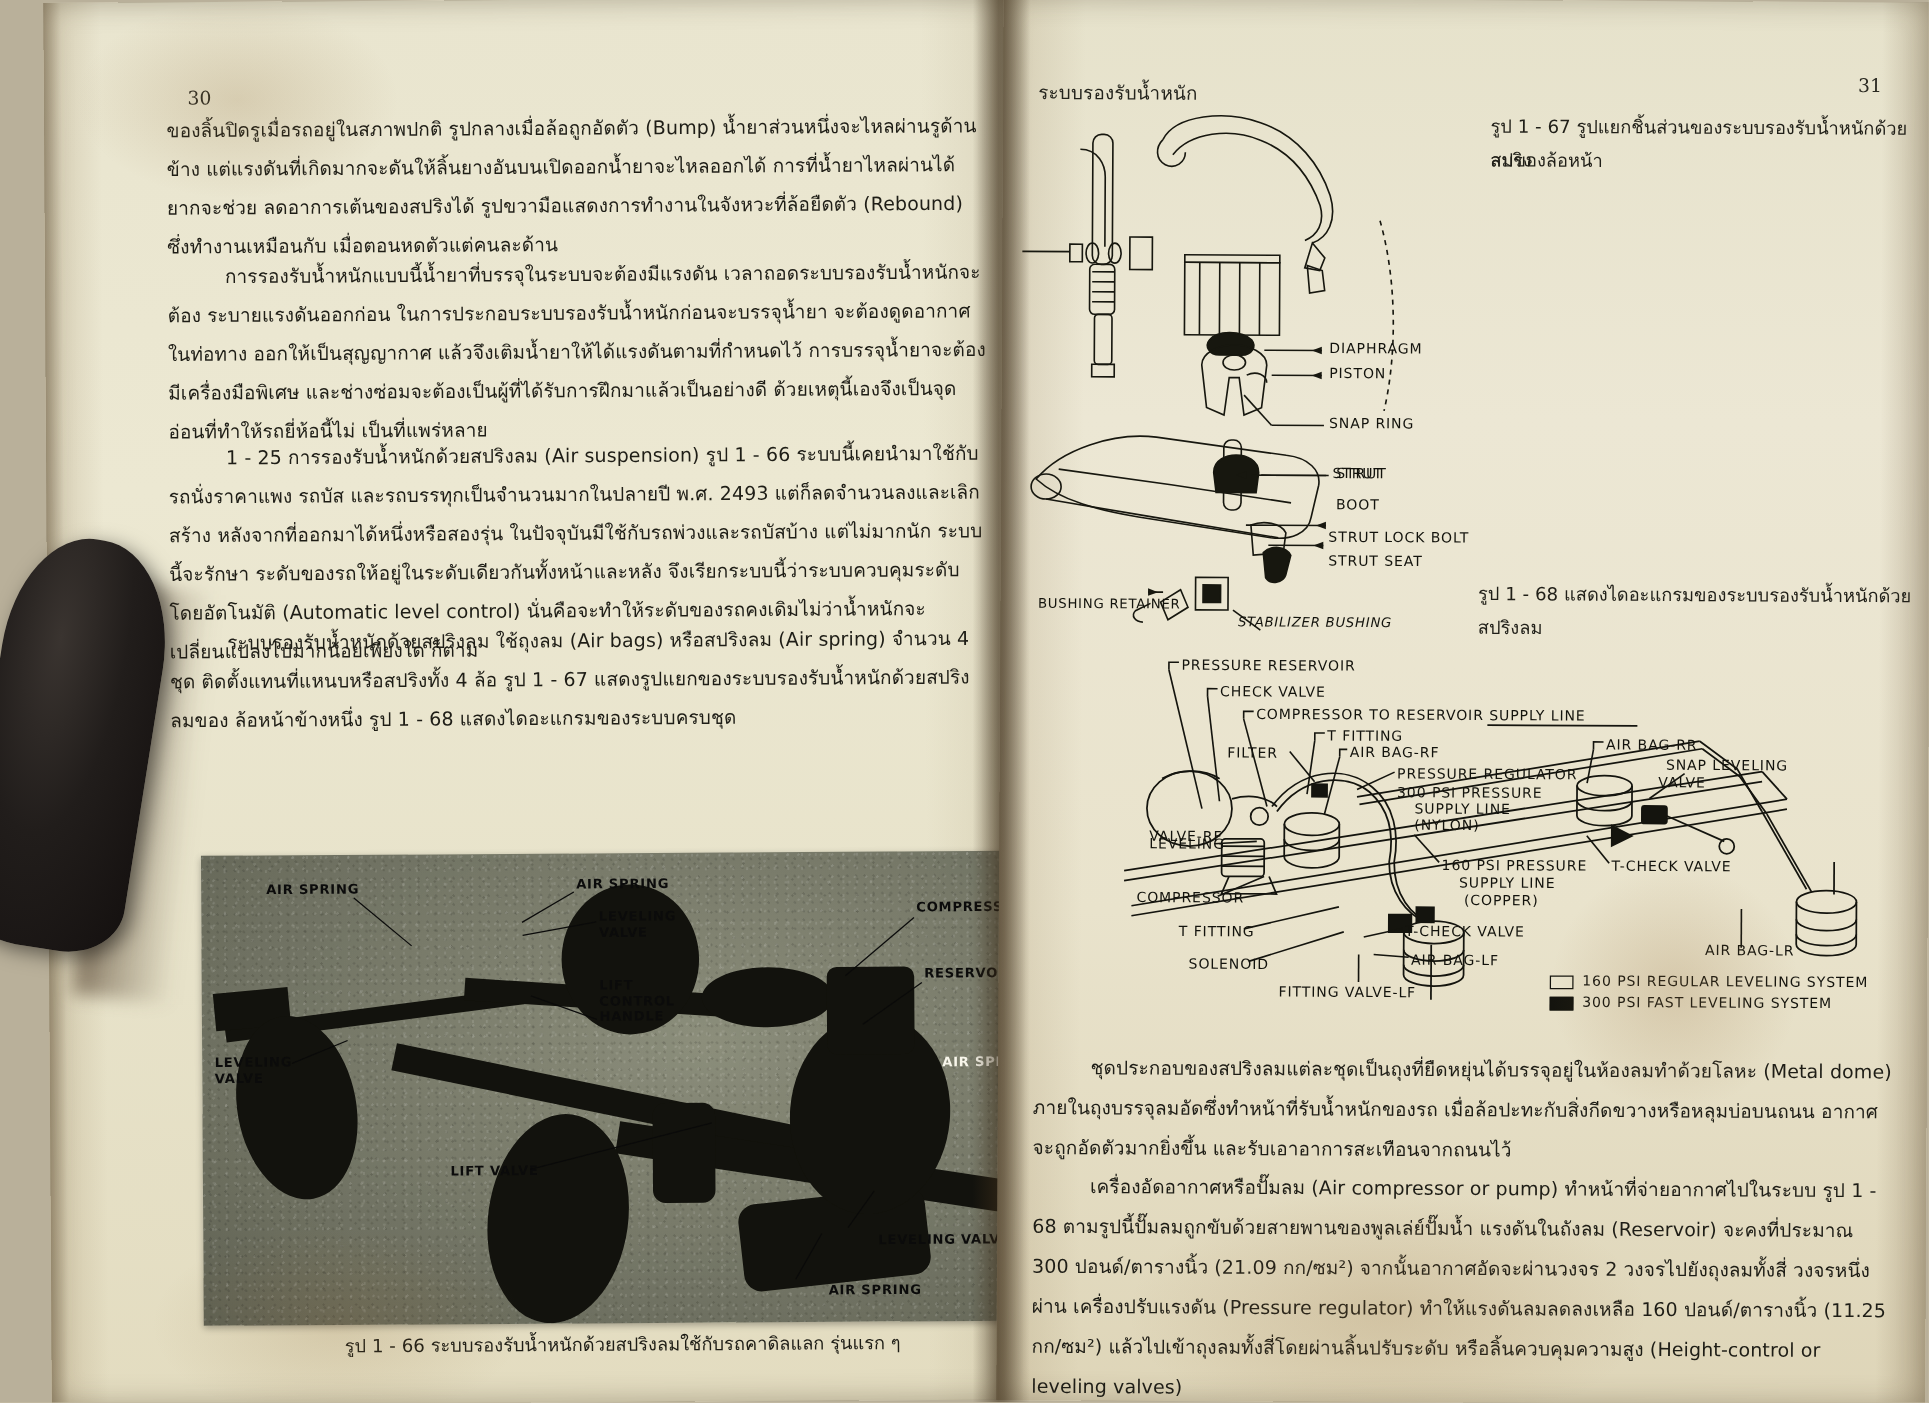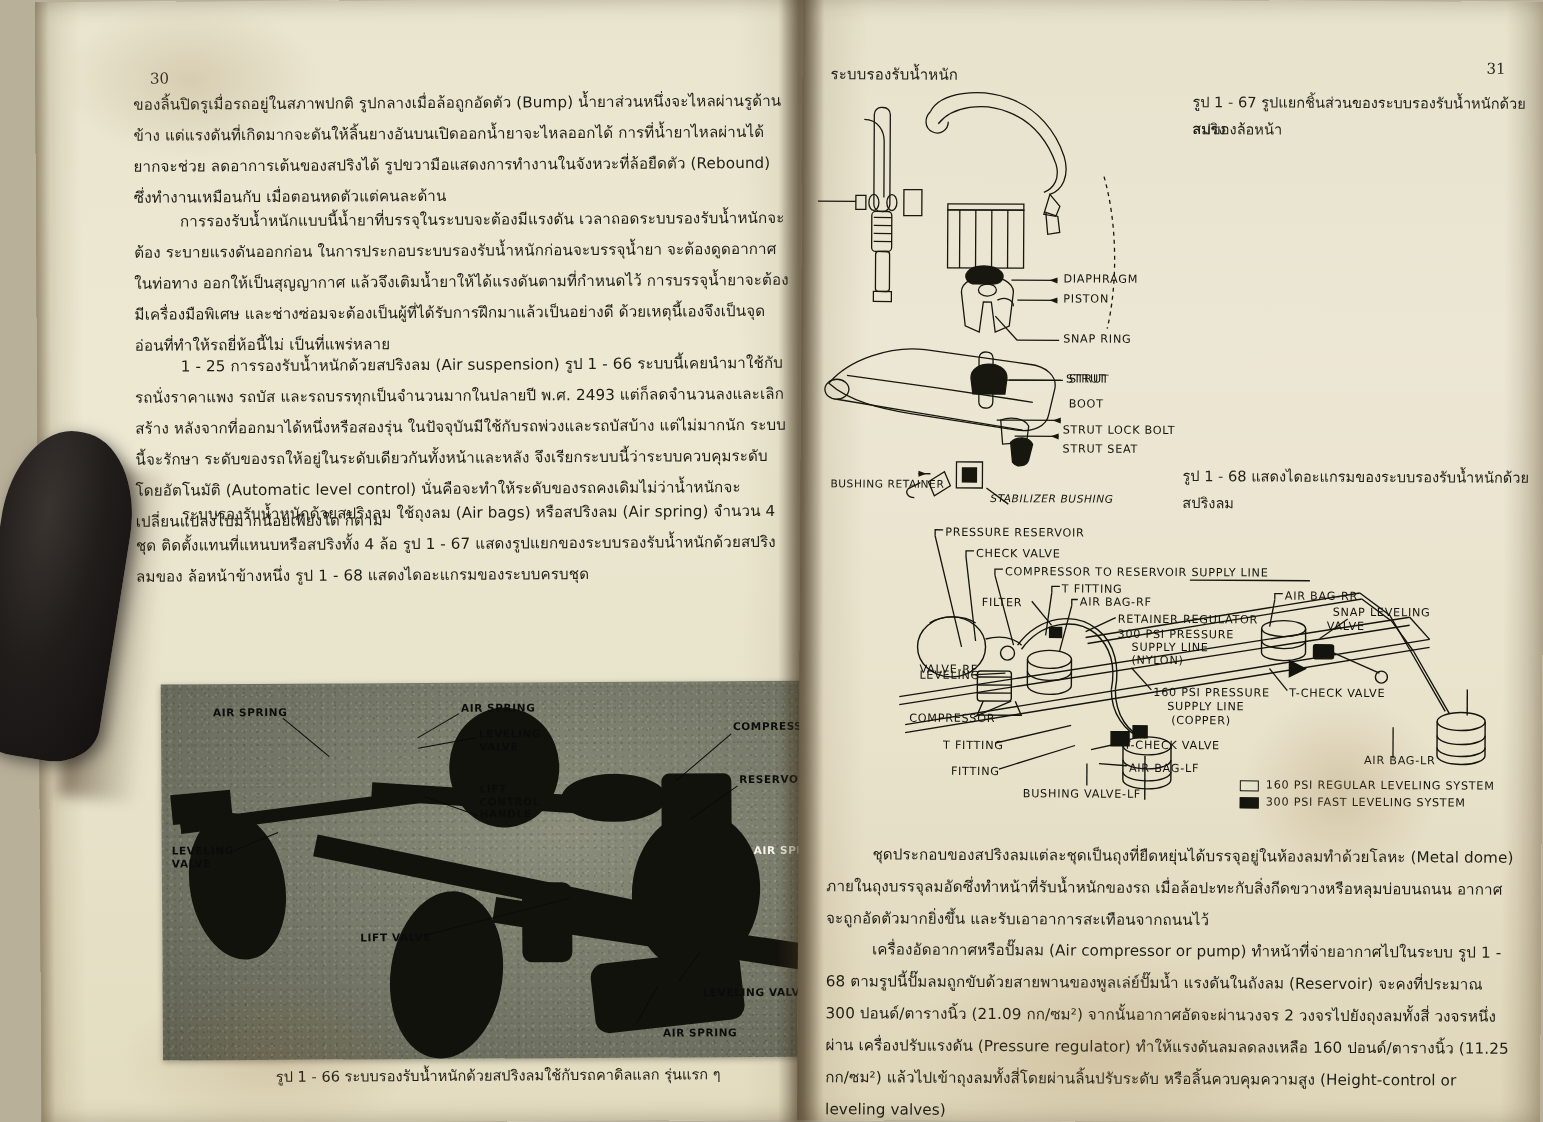--- a/index.html
+++ b/index.html
@@ -336,21 +336,21 @@
         </g>
       </svg>
     </div>
 
     <div class="dlabel" style="left:145px;top:527px;">PRESSURE RESERVOIR</div>
     <div class="dlabel" style="left:176px;top:548px;">CHECK VALVE</div>
     <div class="dlabel" style="left:205px;top:566px;">COMPRESSOR TO RESERVOIR SUPPLY LINE</div>
     <div class="dlabel" style="left:262px;top:583px;">T FITTING</div>
     <div class="dlabel" style="left:182px;top:597px;">FILTER</div>
     <div class="dlabel" style="left:280px;top:596px;">AIR BAG-RF</div>
-    <div class="dlabel" style="left:318px;top:613px;">RETAINER REGULATOR</div>
+    <div class="dlabel" style="left:318px;top:613px;">PRESSURE REGULATOR</div>
     <div class="dlabel" style="left:318px;top:628px;">300 PSI PRESSURE</div>
     <div class="dlabel" style="left:332px;top:641px;">SUPPLY LINE</div>
     <div class="dlabel" style="left:332px;top:654px;">(NYLON)</div>
 
     <div class="dlabel" style="left:485px;top:589px;">AIR BAG-RR</div>
     <div class="dlabel" style="left:533px;top:605px;">SNAP LEVELING</div>
     <div class="dlabel" style="left:527px;top:619px;">VALVE</div>
 
     <div class="dlabel" style="left:120px;top:670px;">LEVELING</div>
     <div class="dlabel" style="left:120px;top:664px;">VALVE-RF</div>
@@ -358,22 +358,22 @@
     <div class="dlabel" style="left:354px;top:686px;">160 PSI PRESSURE</div>
     <div class="dlabel" style="left:368px;top:700px;">SUPPLY LINE</div>
     <div class="dlabel" style="left:372px;top:714px;">(COPPER)</div>
 
     <div class="dlabel" style="left:490px;top:686px;">T-CHECK VALVE</div>
 
     <div class="dlabel" style="left:110px;top:713px;">COMPRESSOR</div>
     <div class="dlabel" style="left:144px;top:740px;">T FITTING</div>
     <div class="dlabel" style="left:325px;top:739px;">T-CHECK VALVE</div>
     <div class="dlabel" style="left:330px;top:762px;">AIR BAG-LF</div>
-    <div class="dlabel" style="left:152px;top:766px;">FITTING</div>
-    <div class="dlabel" style="left:224px;top:788px;">BUSHING VALVE-LF</div>
+    <div class="dlabel" style="left:152px;top:766px;">SOLENOID</div>
+    <div class="dlabel" style="left:224px;top:788px;">FITTING VALVE-LF</div>
     <div class="dlabel" style="left:565px;top:753px;">AIR BAG-LR</div>
 
     <svg class="draw" style="left:0;top:0;" width="743" height="830" viewBox="0 0 743 830">
       <g stroke="#14140e" stroke-width="1.3" fill="none">
         <path d="M143 531 h-8 v6"></path>
           <path d="M135 537 L162 648"></path>
         <path d="M174 552 h-8 v6"></path>
           <path d="M166 558 L176 642"></path>
         <path d="M203 570 h-8 v6"></path>
           <path d="M195 576 L214 646"></path>

